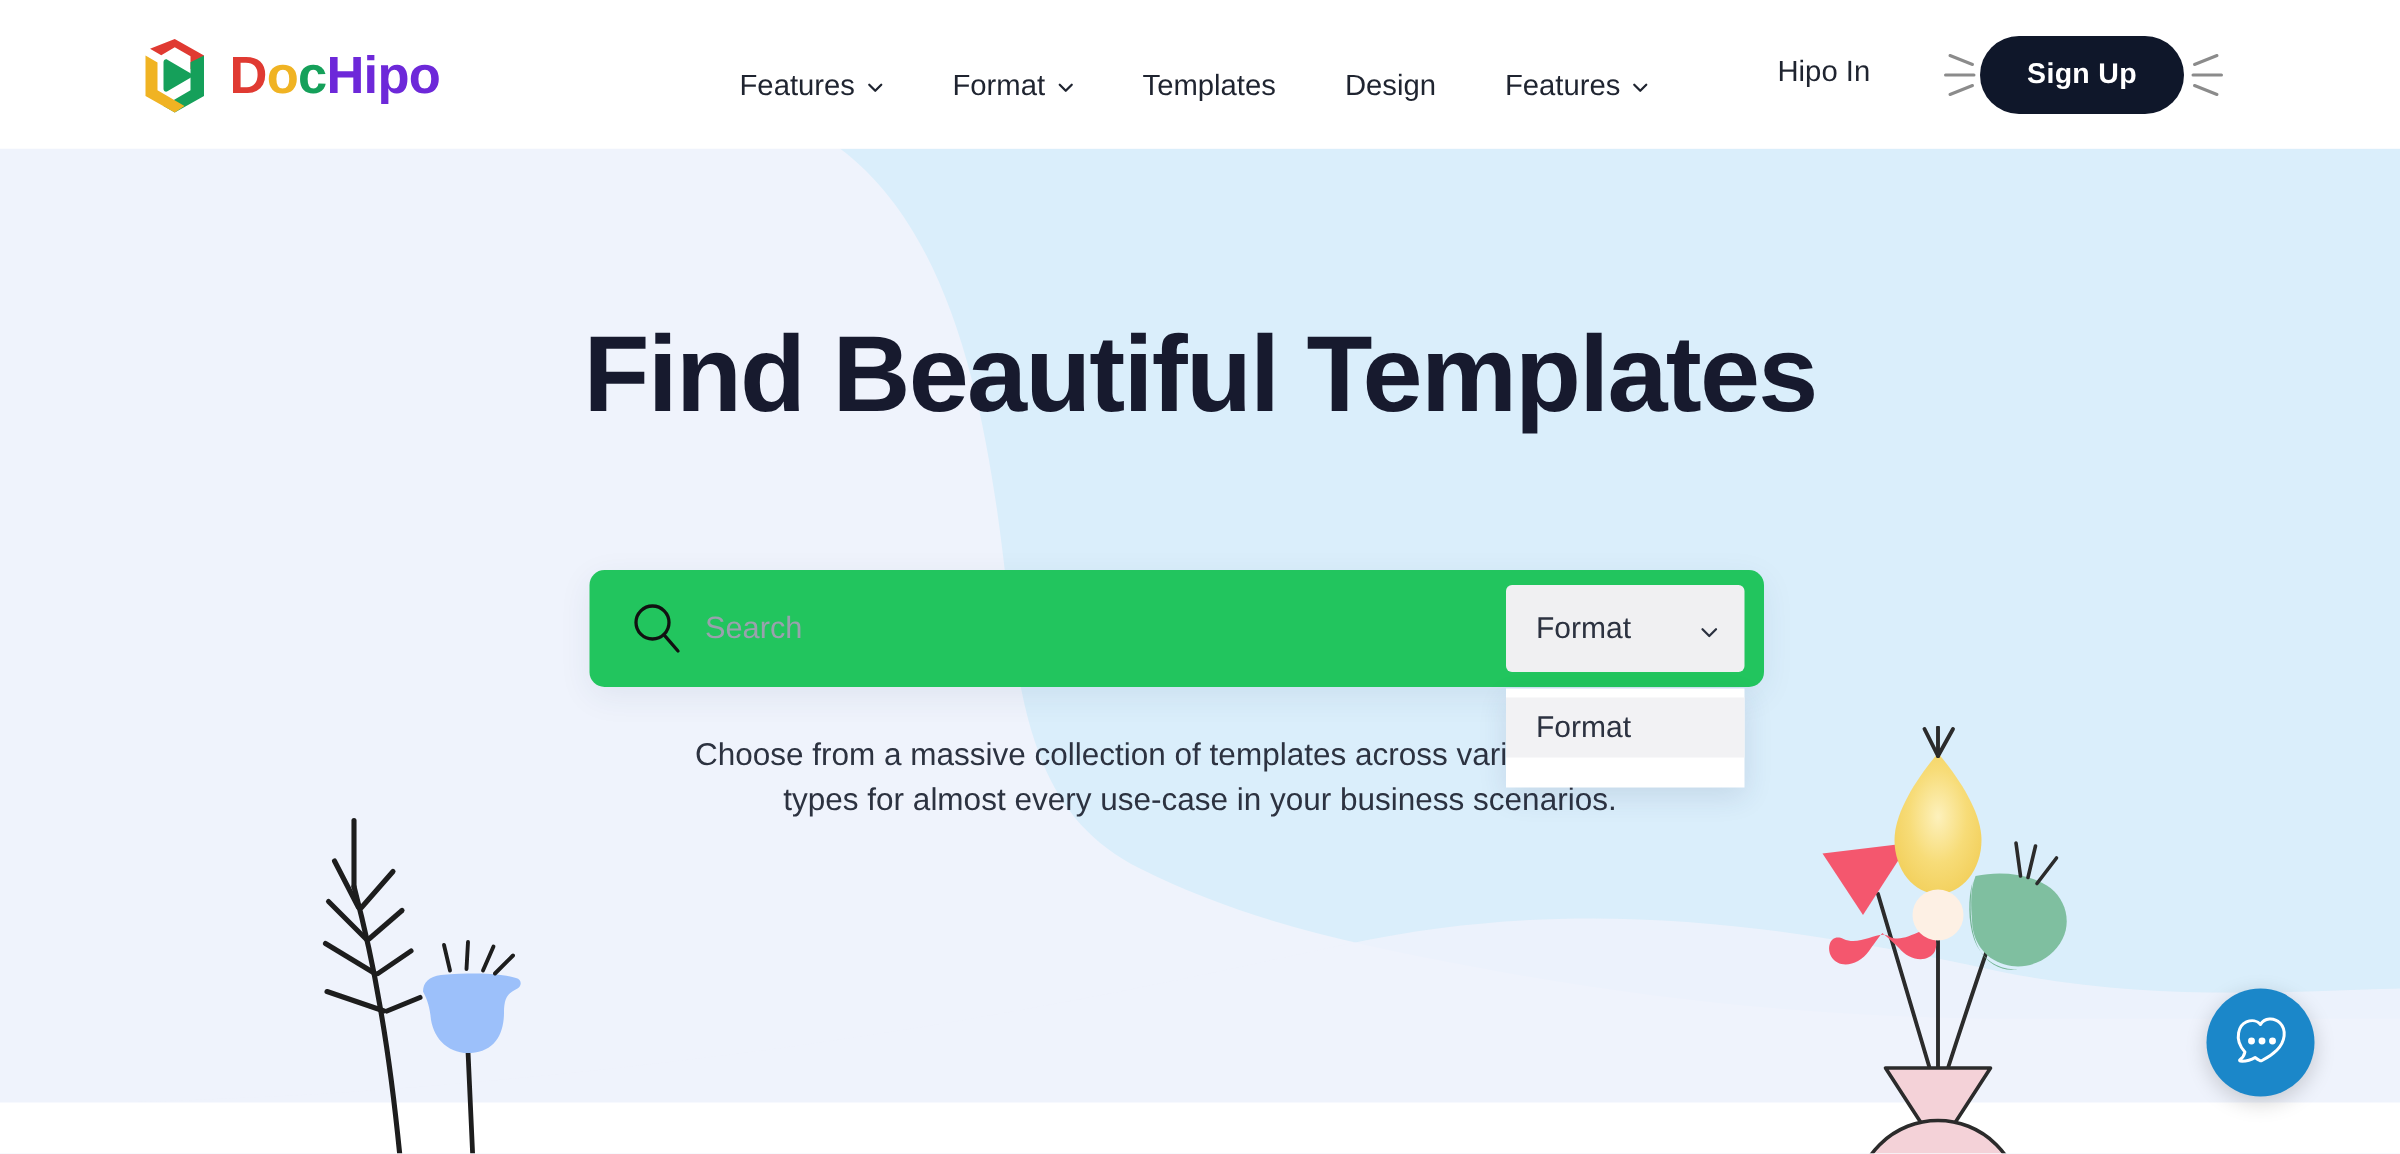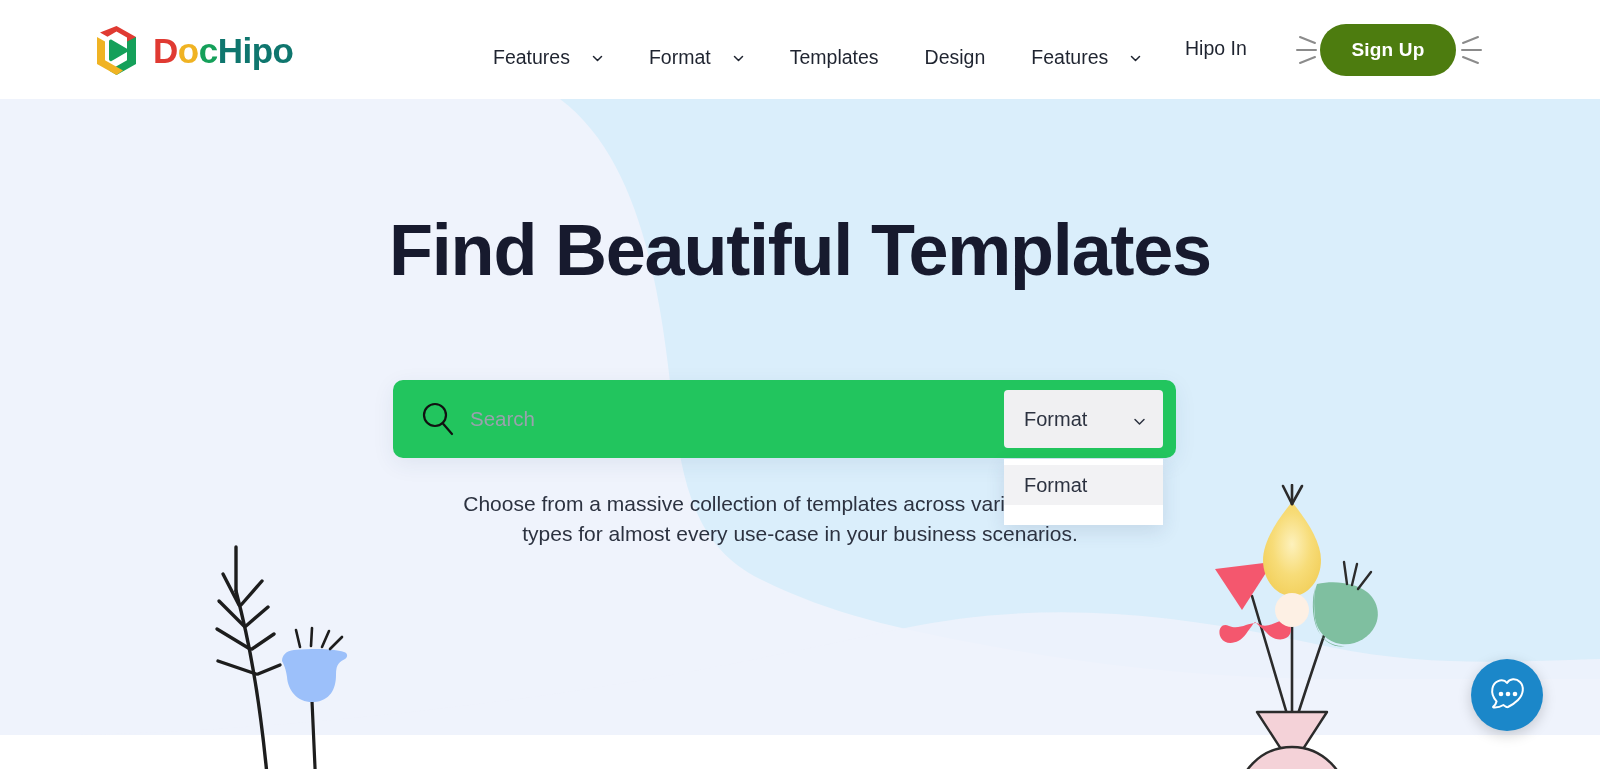--- a/index.html
+++ b/index.html
@@ -22,46 +22,46 @@
     display:flex; align-items:center; gap:9px;
   }
   .logo-mark { width:55px; height:55px; position:relative; }
   .logo-text {
     font-size:35px; font-weight:700; letter-spacing:-0.5px;
     line-height:1; display:flex; align-items:baseline;
   }
   .lt-d { color:#e03a32; }
   .lt-o { color:#f0b323; }
   .lt-c { color:#15a05a; }
-  .lt-hipo { color:#0f766e; }
+  .lt-hipo { color:#6d28d9; }
 
   .nav {
     position:absolute; left:470px; top:0; height:99px;
     display:flex; align-items:center; gap:0px;
   }
   .nav-item {
-    display:flex; align-items:center; gap:22px;
+    display:flex; align-items:center; gap:8px;
     font-size:19.5px; color:#1f2430; padding:0 23px;
     cursor:pointer; white-space:nowrap;margin-top:16px;
   }
   .chev { display:inline-block; width:11px; height:11px; position:relative; top:1px; }
   .chev svg { display:block; }
 
   .signin {
     position:absolute; left:1185px; top:37px;
     font-size:19.5px; color:#1f2430; cursor:pointer;
   }
   .signup-zone {
     position:absolute; left:1296px; top:24px;
     width:190px; height:52px;
   }
   .signup-btn {
     position:absolute; left:24px; top:0;
     width:136px; height:52px; border-radius:26px;
-    background:#4d7c0f; border:none;
+    background:#0f172a; border:none;
     color:#ffffff; font-size:19px; font-weight:700;
     font-family:"Liberation Sans", sans-serif;
     cursor:pointer; letter-spacing:0.2px;
   }
   .spark { position:absolute; top:0; width:24px; height:52px; }
   .spark.left  { left:0; }
   .spark.right { left:162px; }
 
   
   .hero {

